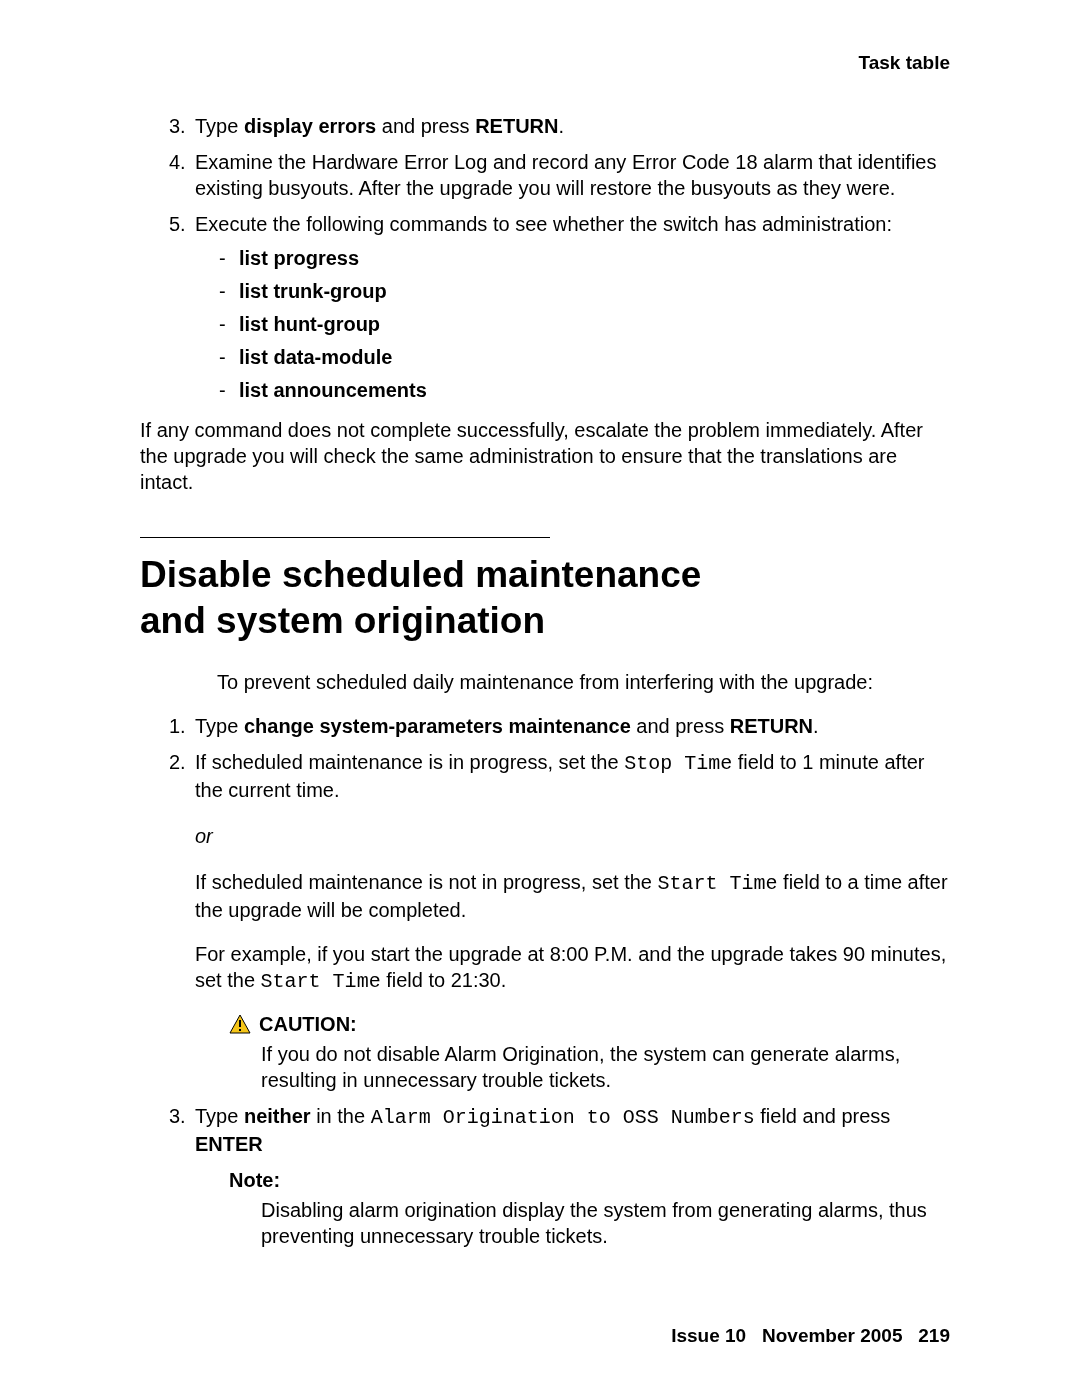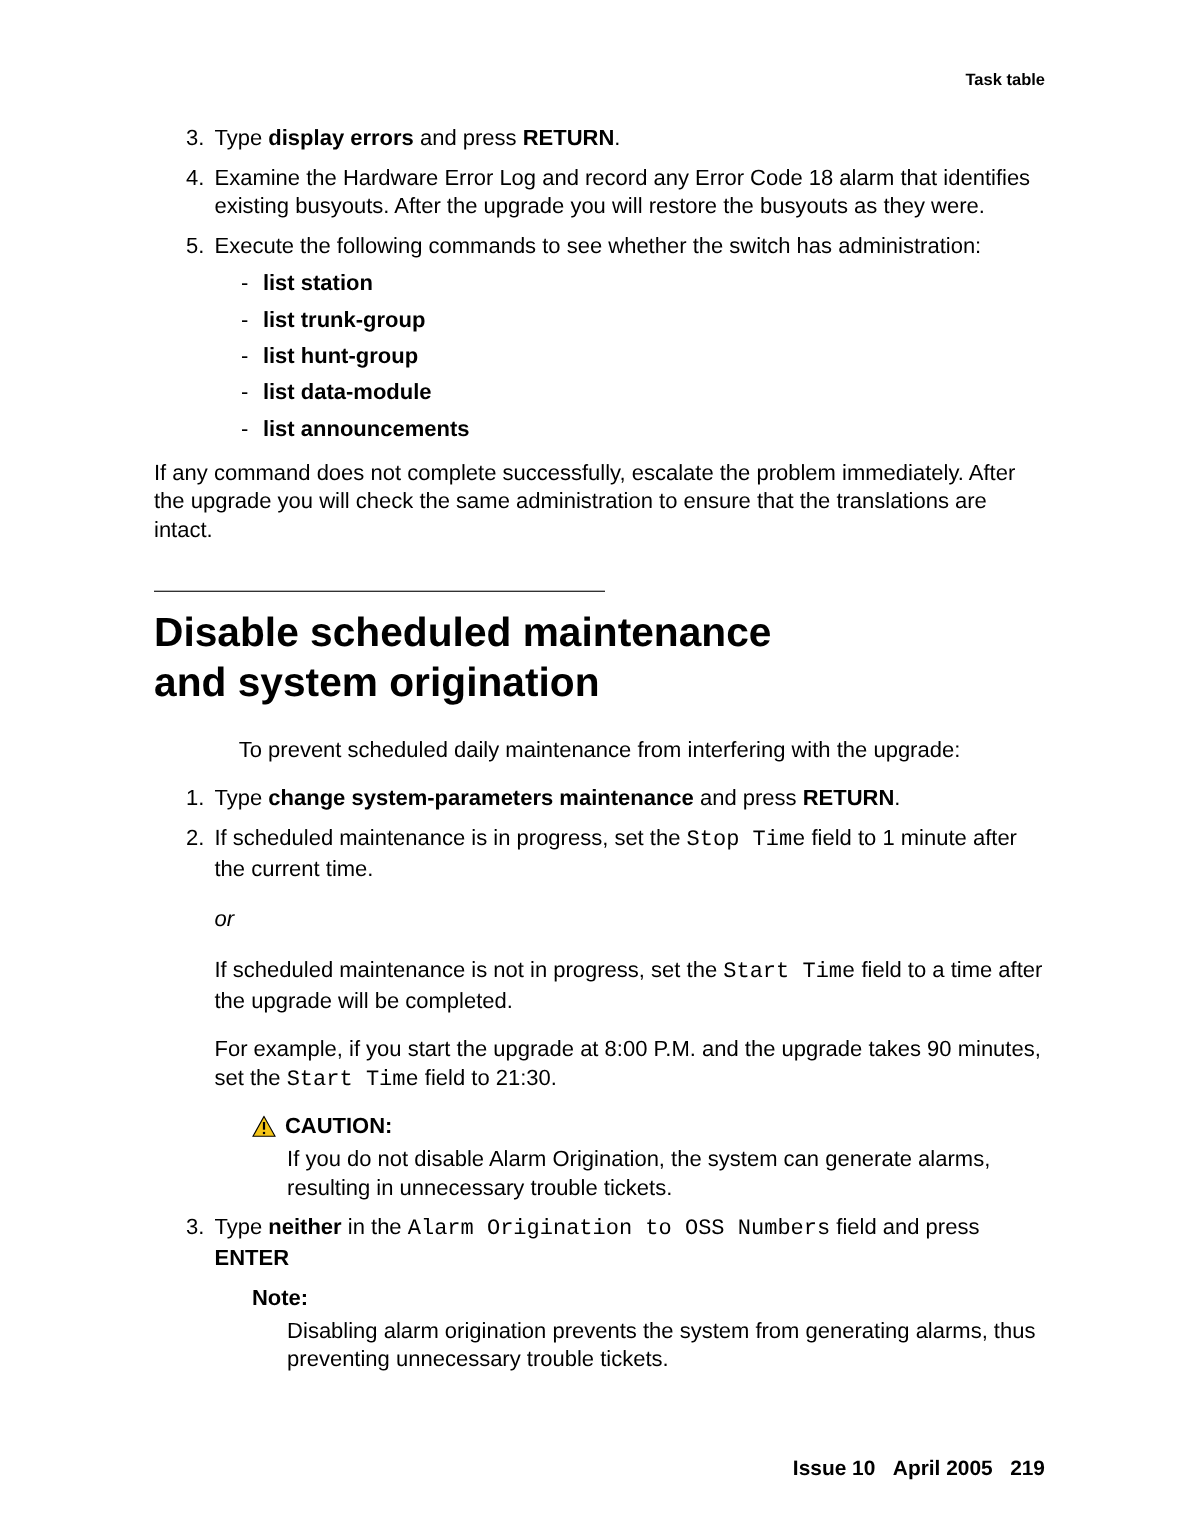--- a/index.html
+++ b/index.html
@@ -13,24 +13,24 @@
     width: 1080px;
     height: 1397px;
     position: relative;
     box-sizing: border-box;
     padding: 55px 130px 0 140px;
     font-size: 20px;
     line-height: 1.3;
   }
   .header-right {
     position: absolute;
-    top: 63px;
+    top: 51px;
     right: 130px;
     font-weight: bold;
-    font-size: 15px;
+    font-size: 19px;
   }
   .content {
     margin-top: 58px;
   }
   ol.main-list {
     margin: 0;
     padding: 0 0 0 55px;
     list-style: none;
   }
   ol.main-list > li {
@@ -137,21 +137,21 @@
         <span><span>Type </span><span class="b">display errors</span><span> and press </span><span class="b">RETURN</span><span>.</span></span>
       </li>
       <li>
         <span class="num">4.</span>
         <span>Examine the Hardware Error Log and record any Error Code 18 alarm that identifies existing busyouts. After the upgrade you will restore the busyouts as they were.</span>
       </li>
       <li>
         <span class="num">5.</span>
         <span>Execute the following commands to see whether the switch has administration:</span>
         <ul class="dash-list">
-          <li>list station</li>
+          <li>list progress</li>
           <li>list trunk-group</li>
           <li>list hunt-group</li>
           <li>list data-module</li>
           <li>list announcements</li>
         </ul>
       </li>
     </ol>
 
     <p class="para">If any command does not complete successfully, escalate the problem immediately. After the upgrade you will check the same administration to ensure that the translations are intact.</p>
 
@@ -194,24 +194,24 @@
           </div>
           <div class="caution-body">If you do not disable Alarm Origination, the system can generate alarms, resulting in unnecessary trouble tickets.</div>
         </div>
       </li>
       <li>
         <span class="num">3.</span>
         <span><span>Type </span><span class="b">neither</span><span> in the </span><span class="mono">Alarm Origination to OSS Numbers</span><span> field and press </span><span class="b">ENTER</span></span>
 
         <div class="note-block">
           <div class="note-head">Note:</div>
-          <div class="note-body">Disabling alarm origination prevents the system from generating alarms, thus preventing unnecessary trouble tickets.</div>
+          <div class="note-body">Disabling alarm origination display the system from generating alarms, thus preventing unnecessary trouble tickets.</div>
         </div>
       </li>
     </ol>
 
   </div>
 
   <div class="footer">
-    <span>Issue 10</span>&nbsp;&nbsp;&nbsp;<span>April 2005</span>&nbsp;&nbsp;&nbsp;<span>219</span>
+    <span>Issue 10</span>&nbsp;&nbsp;&nbsp;<span>November 2005</span>&nbsp;&nbsp;&nbsp;<span>219</span>
   </div>
 
 </div>
 
 </body></html>

